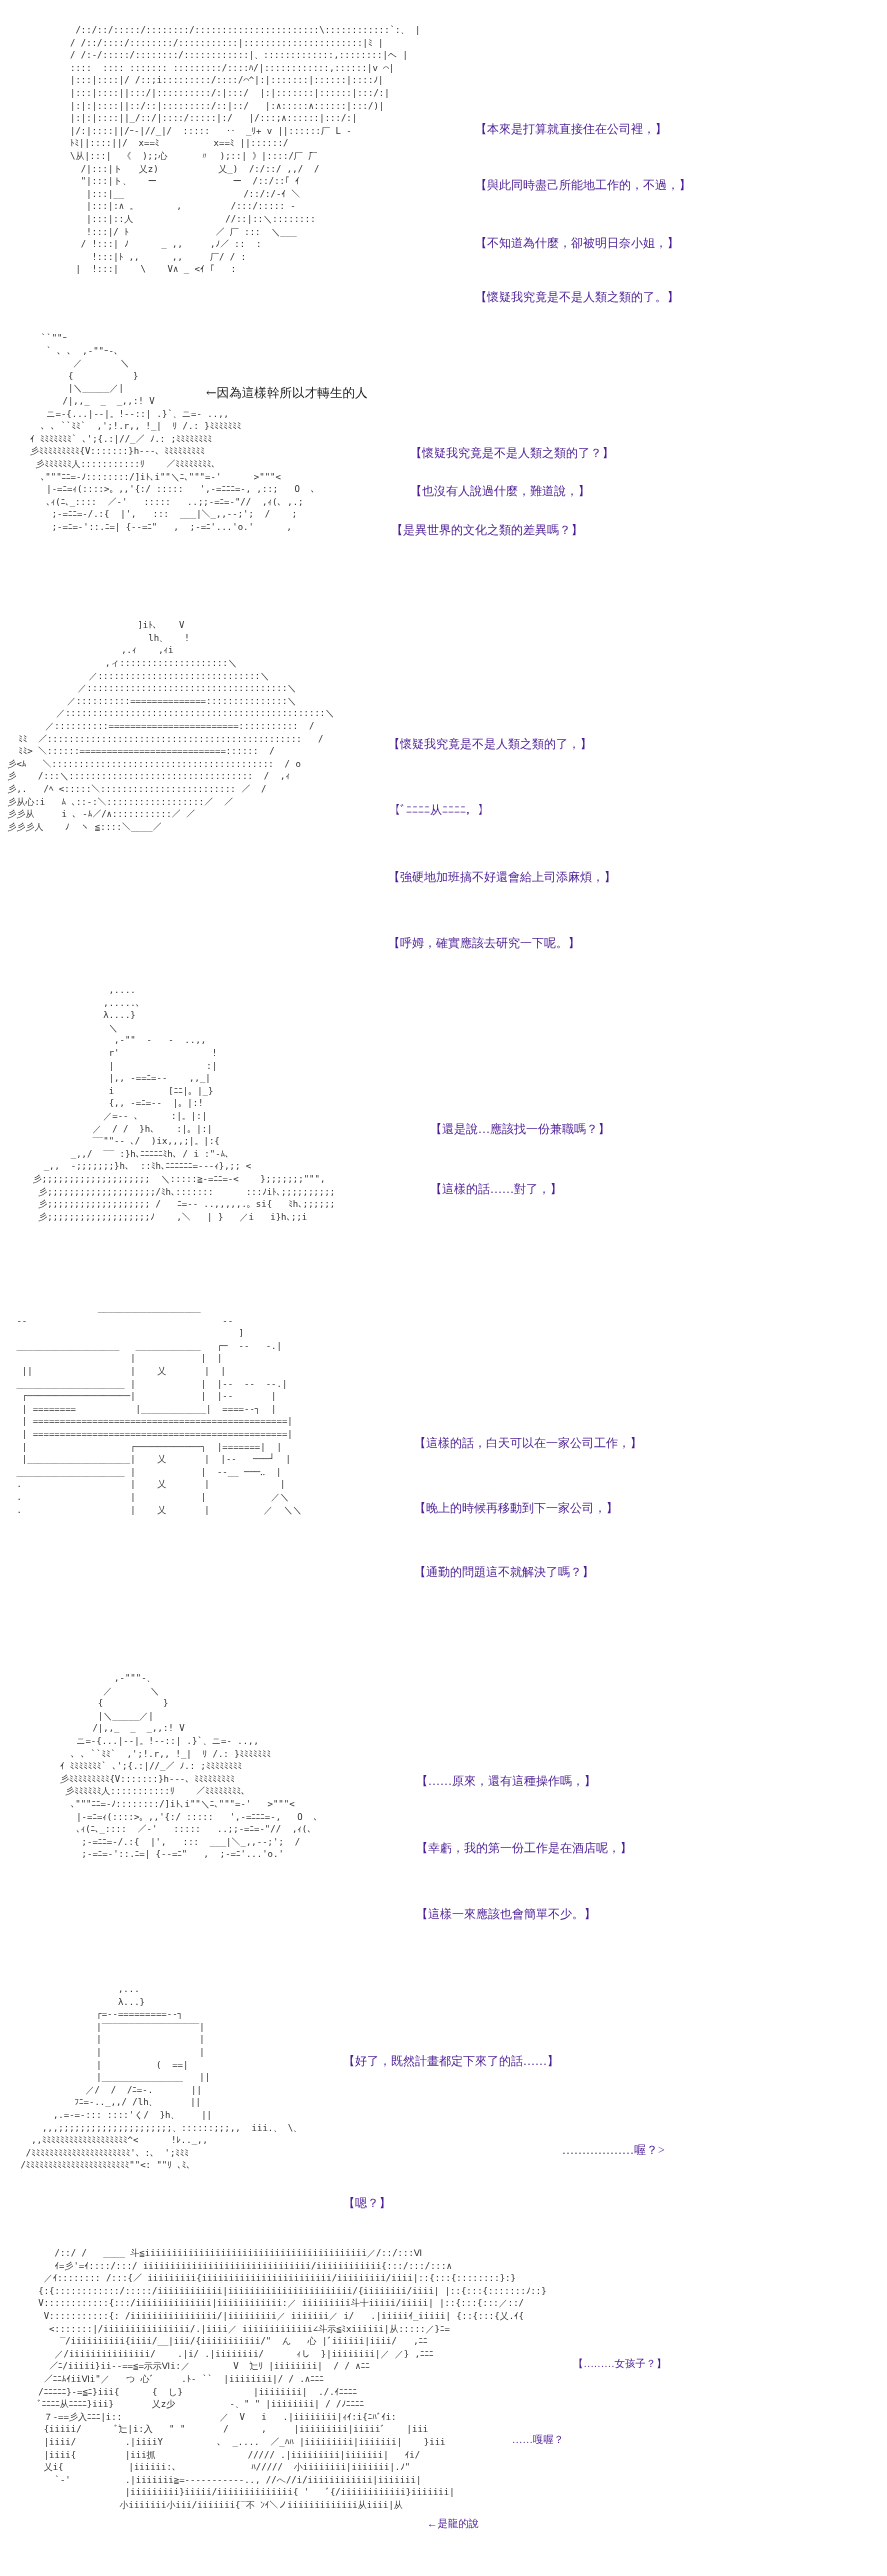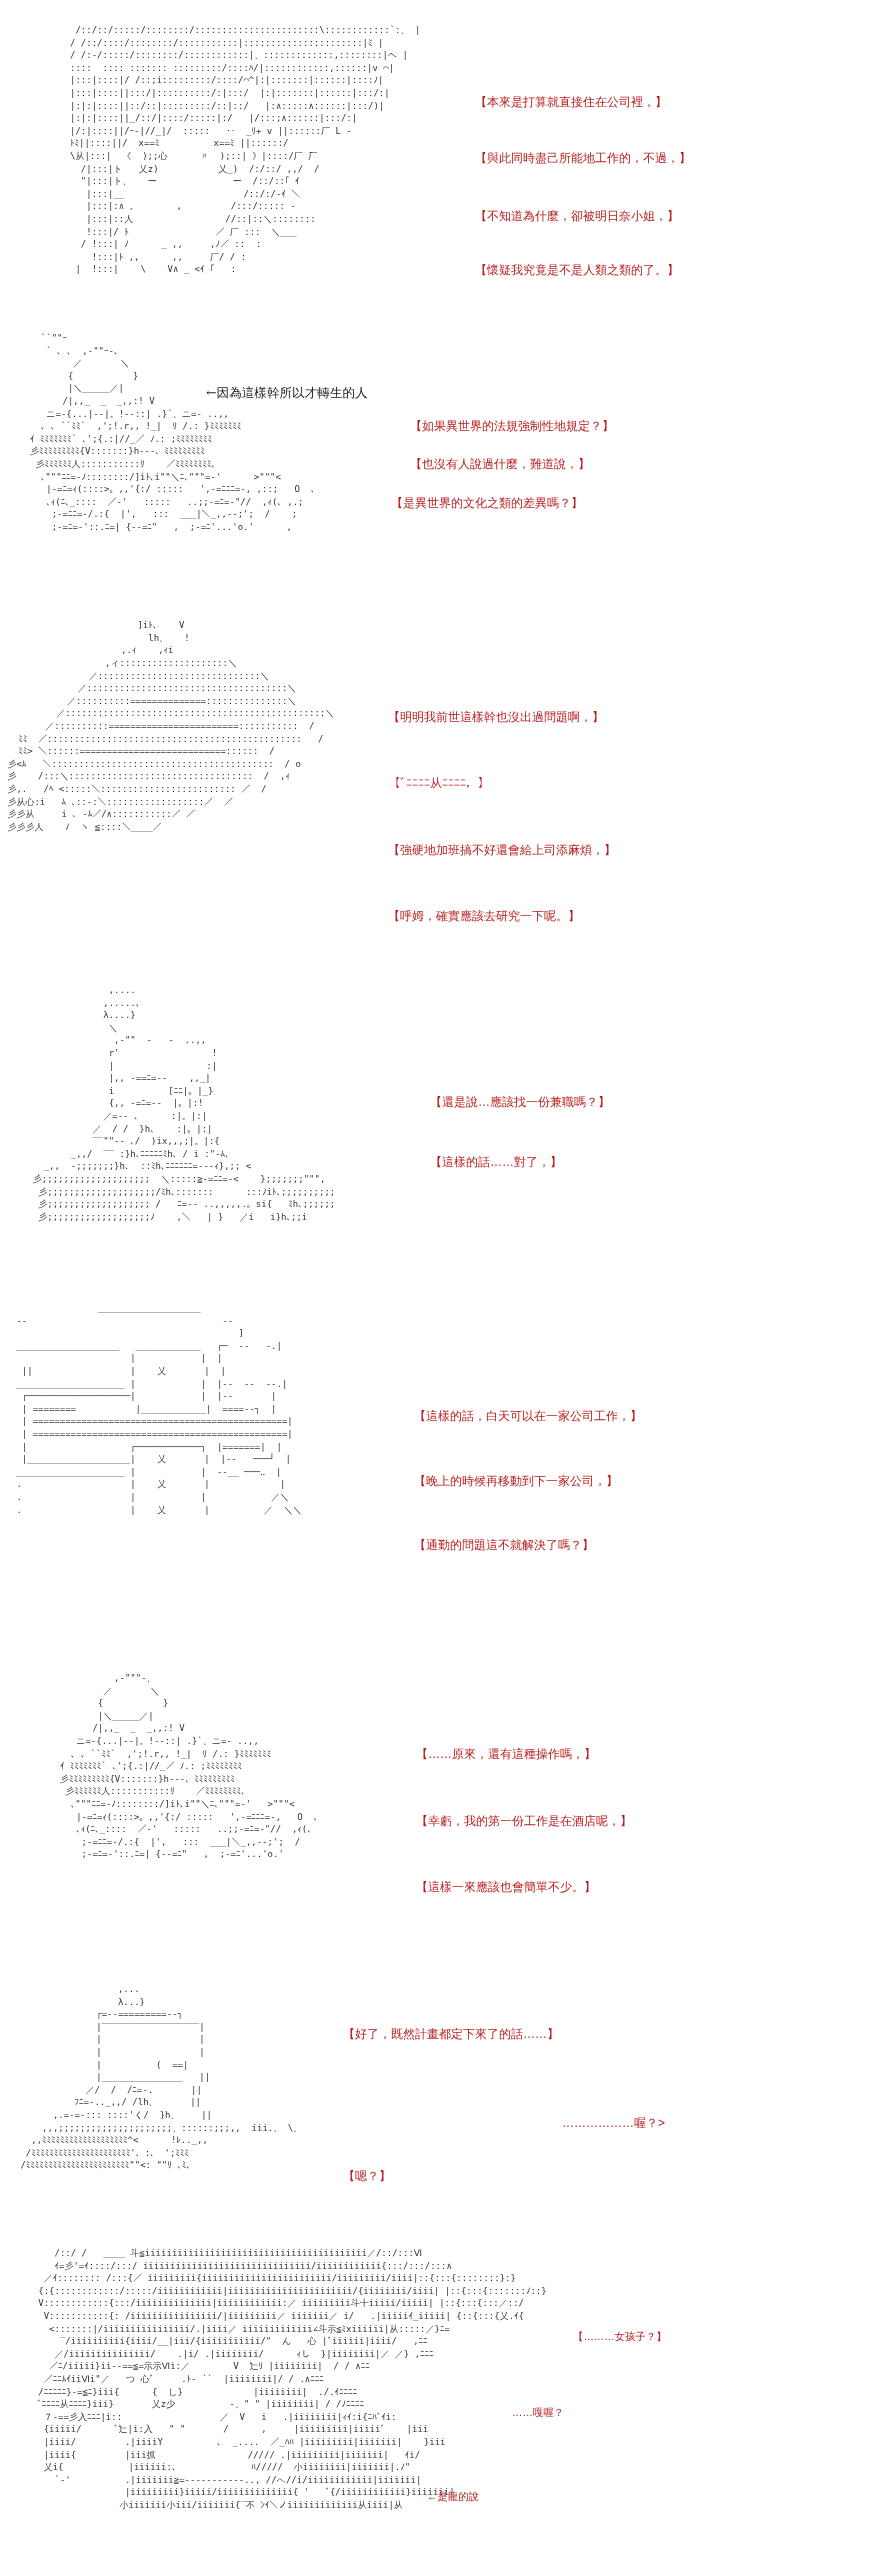--- a/index.html
+++ b/index.html
@@ -3,21 +3,21 @@
 <meta charset="utf-8">
 <style>
   html, body { margin:0; padding:0; background:#ffffff; }
   body { width:888px; height:2576px; position:relative; overflow:hidden;
          font-family:"DejaVu Sans", "Liberation Sans", sans-serif; color:#111; }
   .panel { position:absolute; left:0; width:888px; }
   .aa { position:absolute; margin:0; white-space:pre;
         font-family:"DejaVu Sans Mono", "Liberation Mono", monospace;
         font-size:9px; line-height:12.6px; color:#333; letter-spacing:0px; }
   .line { position:absolute; white-space:nowrap; font-size:12px; line-height:15px;
-          font-family:Liberation Sans, sans-serif; color:#b91c1c; }
+          font-family:Liberation Serif, serif; color:#4c1d95;margin-top:27px; }
   .line.small { font-size:10.4px;text-align:center; }
   .note { position:absolute; white-space:nowrap; font-size:12.6px; line-height:16.3px;
           font-family:"DejaVu Serif", "Liberation Serif", serif; color:#222; }
 </style>
 </head>
 <body>
 
 <section class="panel" style="top:0;height:311px;">
   <pre class="aa" style="left:70px;top:24px;"> /::/::/:::::/::::::::/:::::::::::::::::::::::\::::::::::::`:、 |
 / /::/::::/::::::::/:::::::::::|::::::::::::::::::::::|ﾐ |
@@ -56,21 +56,21 @@
   ､ ､ ``ﾐﾐ`  ,';!.r,, !_|  ﾘ /.: }ﾐﾐﾐﾐﾐﾐﾐ
 ｲ ﾐﾐﾐﾐﾐﾐﾐ` ､';{.:|//_／ ﾉ.: ;ﾐﾐﾐﾐﾐﾐﾐﾐ
 彡ﾐﾐﾐﾐﾐﾐﾐﾐﾐ{V:::::::}h‐‐‐、ﾐﾐﾐﾐﾐﾐﾐﾐﾐ
  彡ﾐﾐﾐﾐﾐﾐ人:::::::::::ﾘ    ／ﾐﾐﾐﾐﾐﾐﾐﾐ、
   ､"""ﾆﾆ=‐ﾉ::::::::/]iﾄ､i""＼ﾆ､"""=‐'      &gt;"""&lt;
    |‐=ﾆ=ｨ(::::&gt;。,,'{:/ :::::   ',‐=ﾆﾆﾆ=‐, ,::;   O  ､
    ､ｨ(ﾆ､_::::  ／‐'   :::::   ..;;‐=ﾆ=‐"//  ,ｨ(､ ,.;
     ;‐=ﾆﾆ=‐/.:{  |',   :::  ___|＼_,,‐-;';  /    ;
     ;‐=ﾆ=‐'::.ﾆ=| {‐‐=ﾆ"   ,  ;‐=ﾆ'...'o.'      ,</pre>
   <div class="note" style="left:206px;top:74px;">←因為這樣幹所以才轉生的人</div>
-  <div class="line" style="left:410px;top:108px;">【如果異世界的法規強制性地規定？】</div>
+  <div class="line" style="left:410px;top:108px;">【懷疑我究竟是不是人類之類的了？】</div>
   <div class="line" style="left:410px;top:146px;">【也沒有人說過什麼，難道說，】</div>
   <div class="line" style="left:391px;top:185px;">【是異世界的文化之類的差異嗎？】</div>
 </section>
 
 <section class="panel" style="top:606px;height:348px;">
   <pre class="aa" style="left:7.4px;top:13.3px;">                        ]iﾄ､    V
                           lh、   !
                      ,.ｨ    ,ｨi
                   ,ィ::::::::::::::::::::＼
                ／::::::::::::::::::::::::::::::＼
@@ -79,21 +79,21 @@
          ／::::::::::::::::::::::::::::::::::::::::::::::::＼
        ／::::::::::========================:::::::::::  /
   ﾐﾐ  ／:::::::::::::::::::::::::::::::::::::::::::::::   /
   ﾐﾐ&gt; ＼::::::===========================::::::  /
 彡&lt;ﾑ   ＼:::::::::::::::::::::::::::::::::::::::::  / o
 彡    /:::＼::::::::::::::::::::::::::::::::::  /  ,ｨ
 彡,.   /ﾍ &lt;:::::＼::::::::::::::::::::::::: ／  /
 彡从心:i   ﾑ ､::‐:＼::::::::::::::::::／  ／
 彡彡从     i ､ -ﾑ／/∧:::::::::::／ ／
 彡彡彡人    ﾉ  ヽ ≦::::＼____／</pre>
-  <div class="line" style="left:388px;top:104px;">【明明我前世這樣幹也沒出過問題啊，】</div>
+  <div class="line" style="left:388px;top:104px;">【懷疑我究竟是不是人類之類的了，】</div>
   <div class="line" style="left:388px;top:170px;">【ﾞﾆﾆﾆﾆ从ﾆﾆﾆﾆ，】</div>
   <div class="line" style="left:388px;top:237px;">【強硬地加班搞不好還會給上司添麻煩，】</div>
   <div class="line" style="left:388px;top:303px;">【呼姆，確實應該去研究一下呢。】</div>
 </section>
 
 <section class="panel" style="top:954px;height:318px;">
   <pre class="aa" style="left:22px;top:30px;">                ,....
                ,.....､
                λ....}
                 ＼

